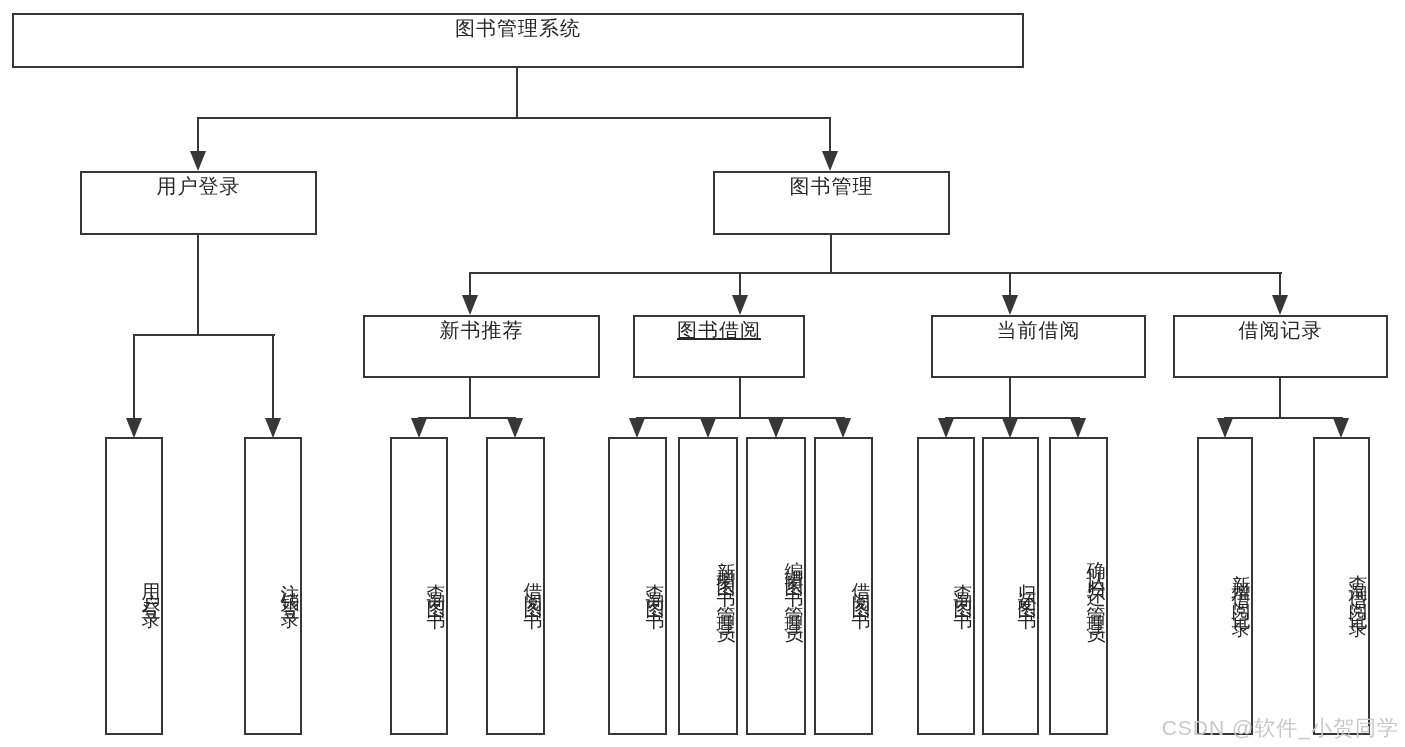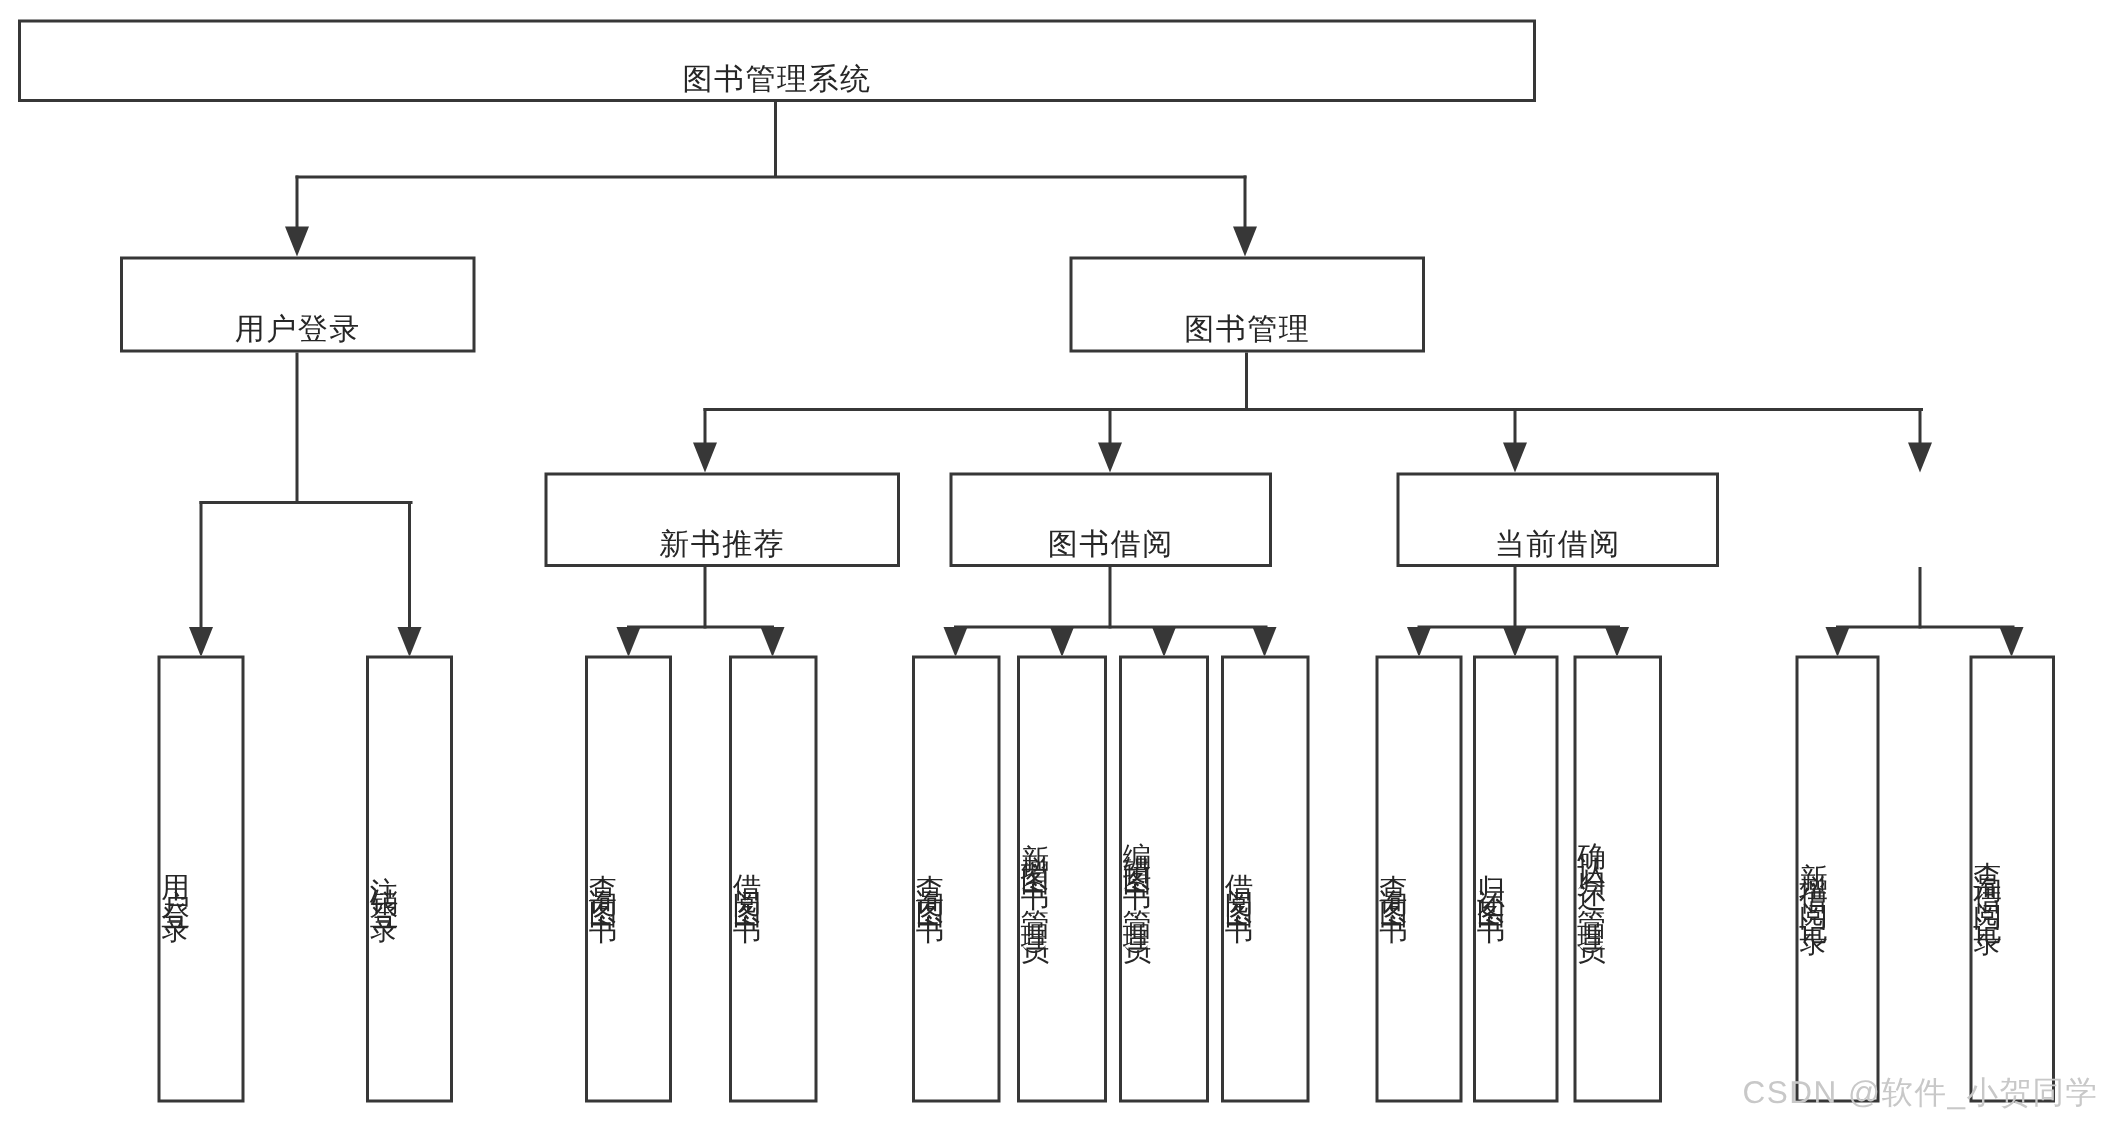--- a/index.html
+++ b/index.html
@@ -18,21 +18,21 @@
     overflow: hidden;
     font-family: "Liberation Sans", sans-serif;
     color: var(--text);
   }
   .box {
     position: absolute;
     box-sizing: border-box;
     border: 2px solid var(--line);
     background: var(--box-background);
     display: flex;
-    align-items: flex-end;
+    align-items: flex-start;
     justify-content: center;
     text-align: center;
   }
   .box.h { font-size: 20px; letter-spacing: 1px; }
   .box.v {
     writing-mode: vertical-rl;
     text-orientation: mixed;
     font-size: 19px;
     letter-spacing: 9px;
     line-height: 1;
@@ -95,25 +95,28 @@
   <div class="vline" style="left:739px; top:272px; height:25px;"></div>
   <div class="arrow" style="left:732px; top:295px;"></div>
   <div class="vline" style="left:1009px; top:272px; height:25px;"></div>
   <div class="arrow" style="left:1002px; top:295px;"></div>
   <div class="vline" style="left:1279px; top:272px; height:25px;"></div>
   <div class="arrow" style="left:1272px; top:295px;"></div>
 
   <div class="box h" style="left:363px; top:315px; width:237px; height:63px;">
     <span>新书推荐</span>
   </div>
-  <div class="box h" style="left:633px; top:315px; width:215px; height:63px;">
+  <div class="box h" style="left:633px; top:315px; width:172px; height:63px;text-decoration:underline;">
     <span>图书借阅</span>
   </div>
   <div class="box h" style="left:903px; top:315px; width:215px; height:63px;margin-left:28px;">
     <span>当前借阅</span>
+  </div>
+  <div class="box h" style="left:1173px; top:315px; width:215px; height:63px;">
+    <span>借阅记录</span>
   </div>
 
   <div class="vline" style="left:469px; top:378px; height:41px;"></div>
   <div class="hline" style="left:418px; top:417px; width:98px;"></div>
   <div class="arrow" style="left:411px; top:418px;"></div>
   <div class="arrow" style="left:507px; top:418px;"></div>
 
   <div class="vline" style="left:739px; top:378px; height:41px;"></div>
   <div class="hline" style="left:636px; top:417px; width:209px;"></div>
   <div class="arrow" style="left:629px; top:418px;"></div>

